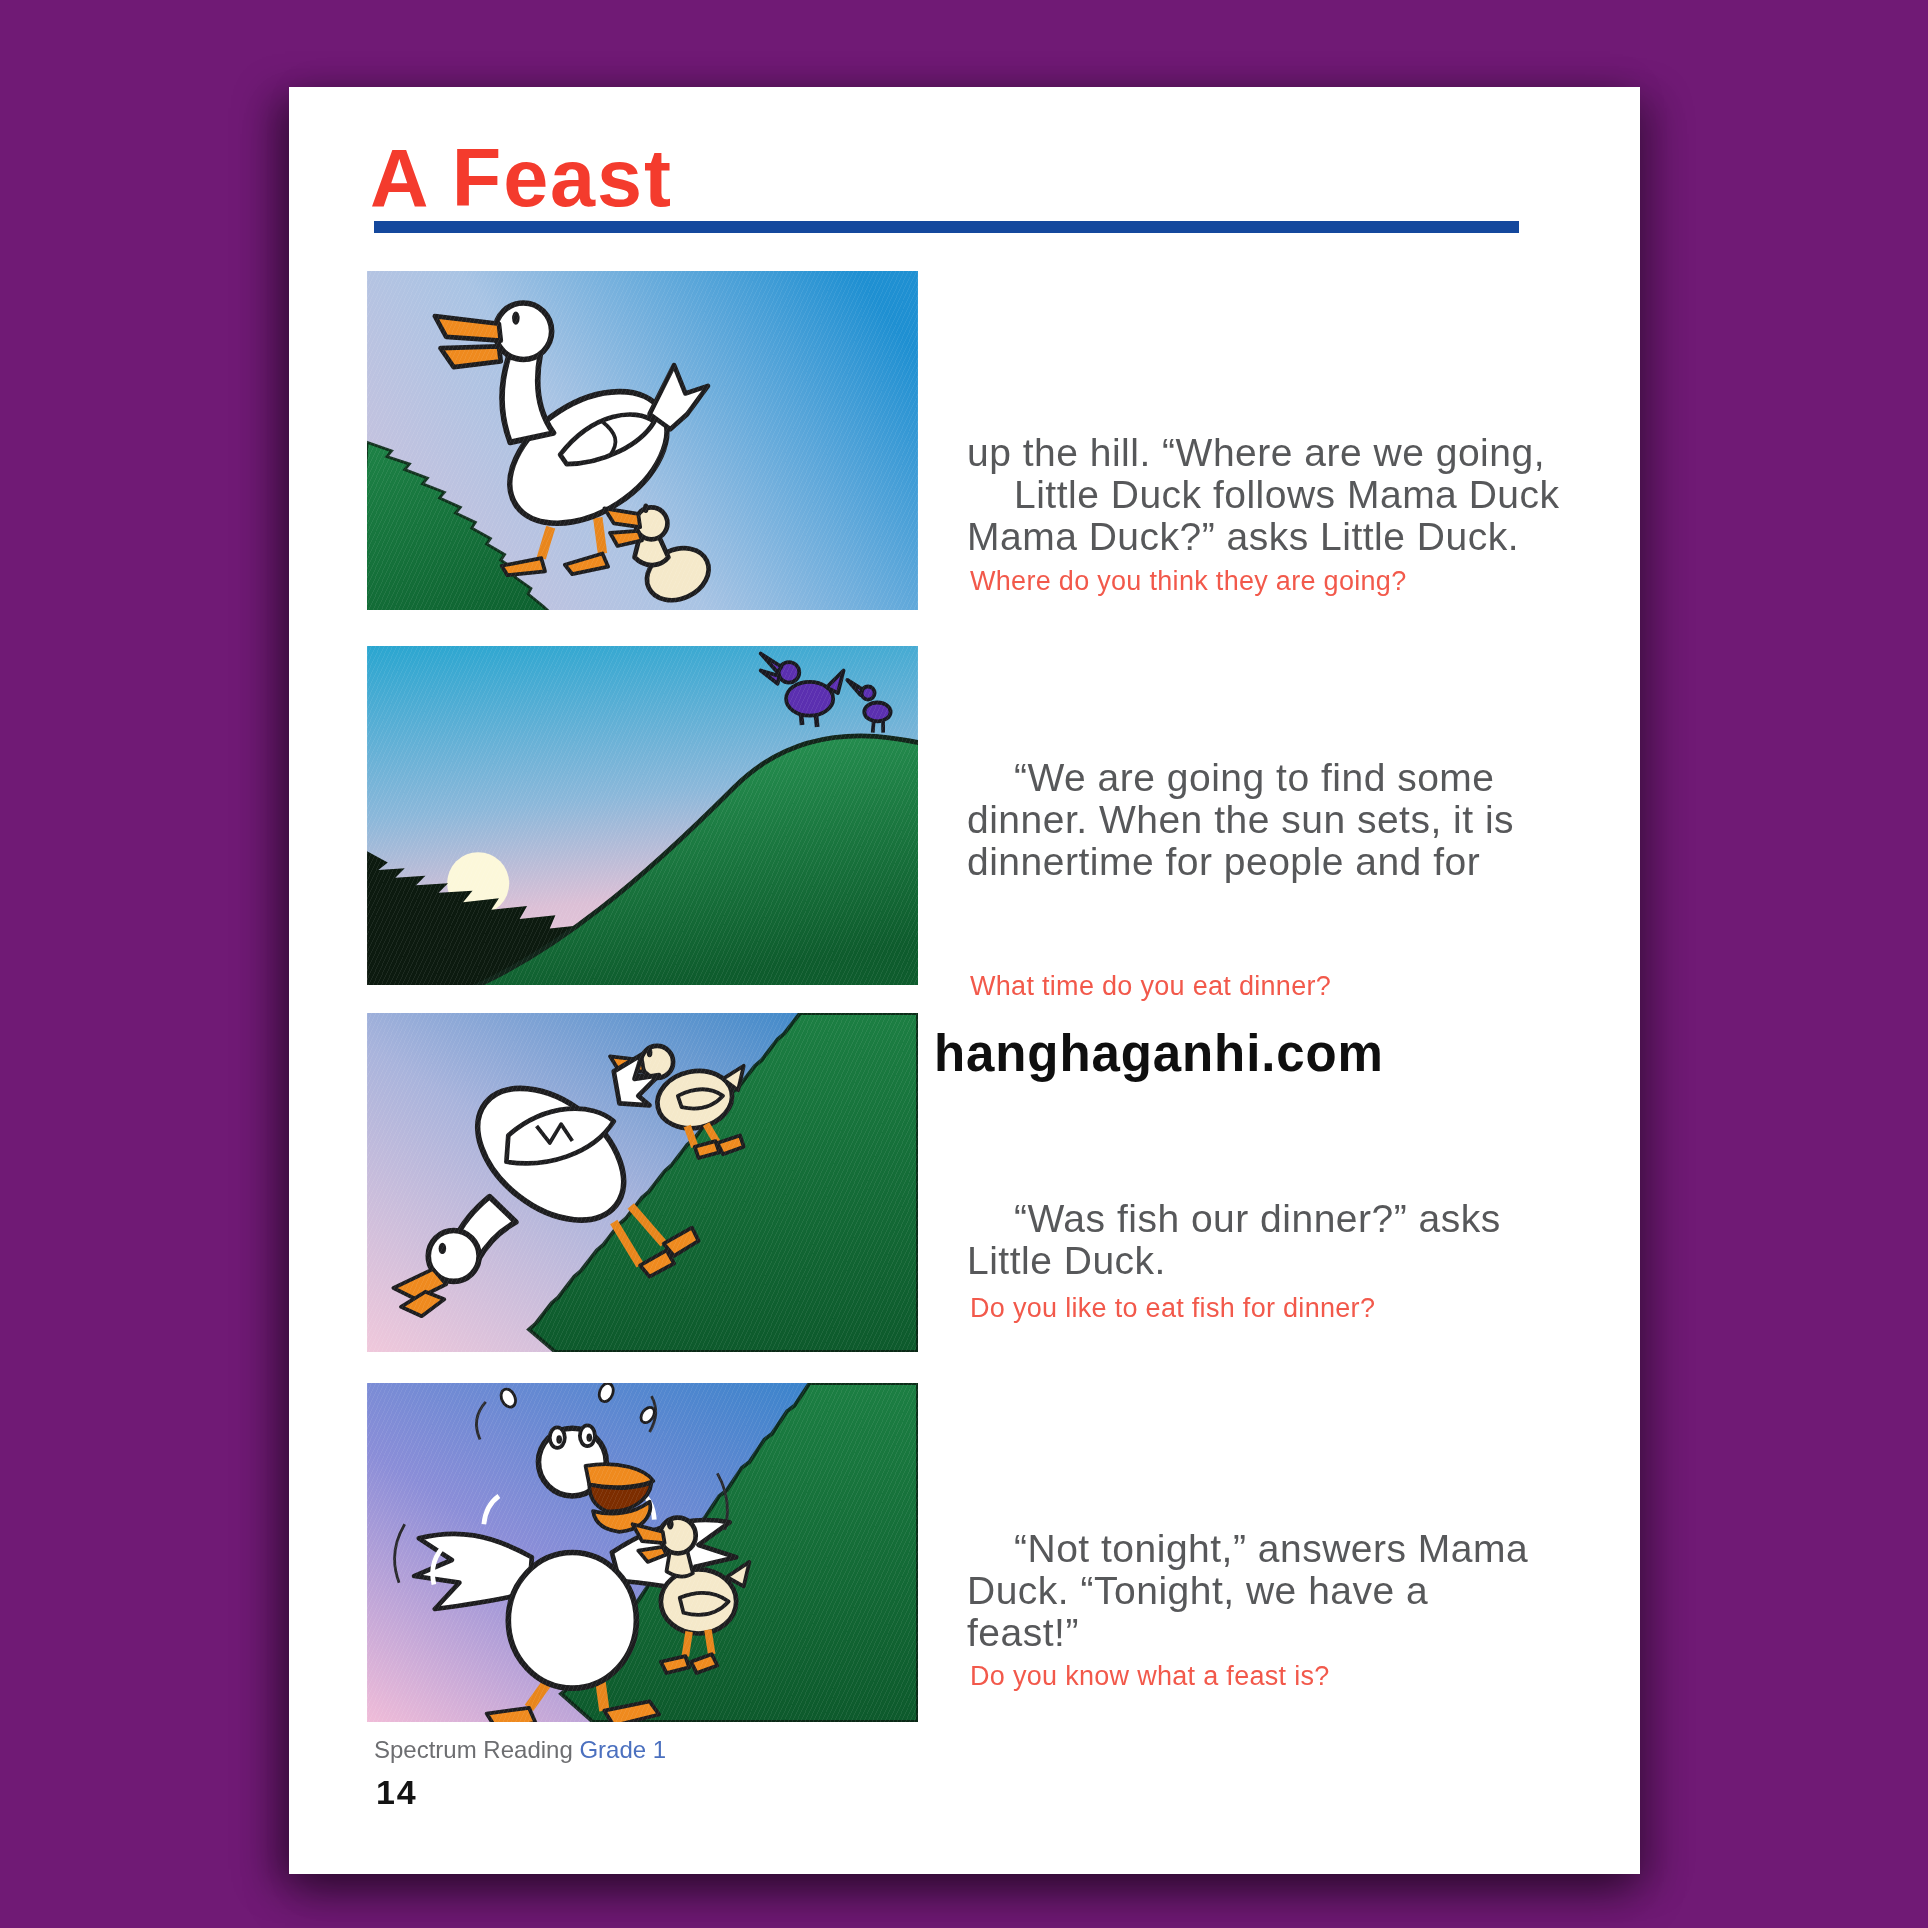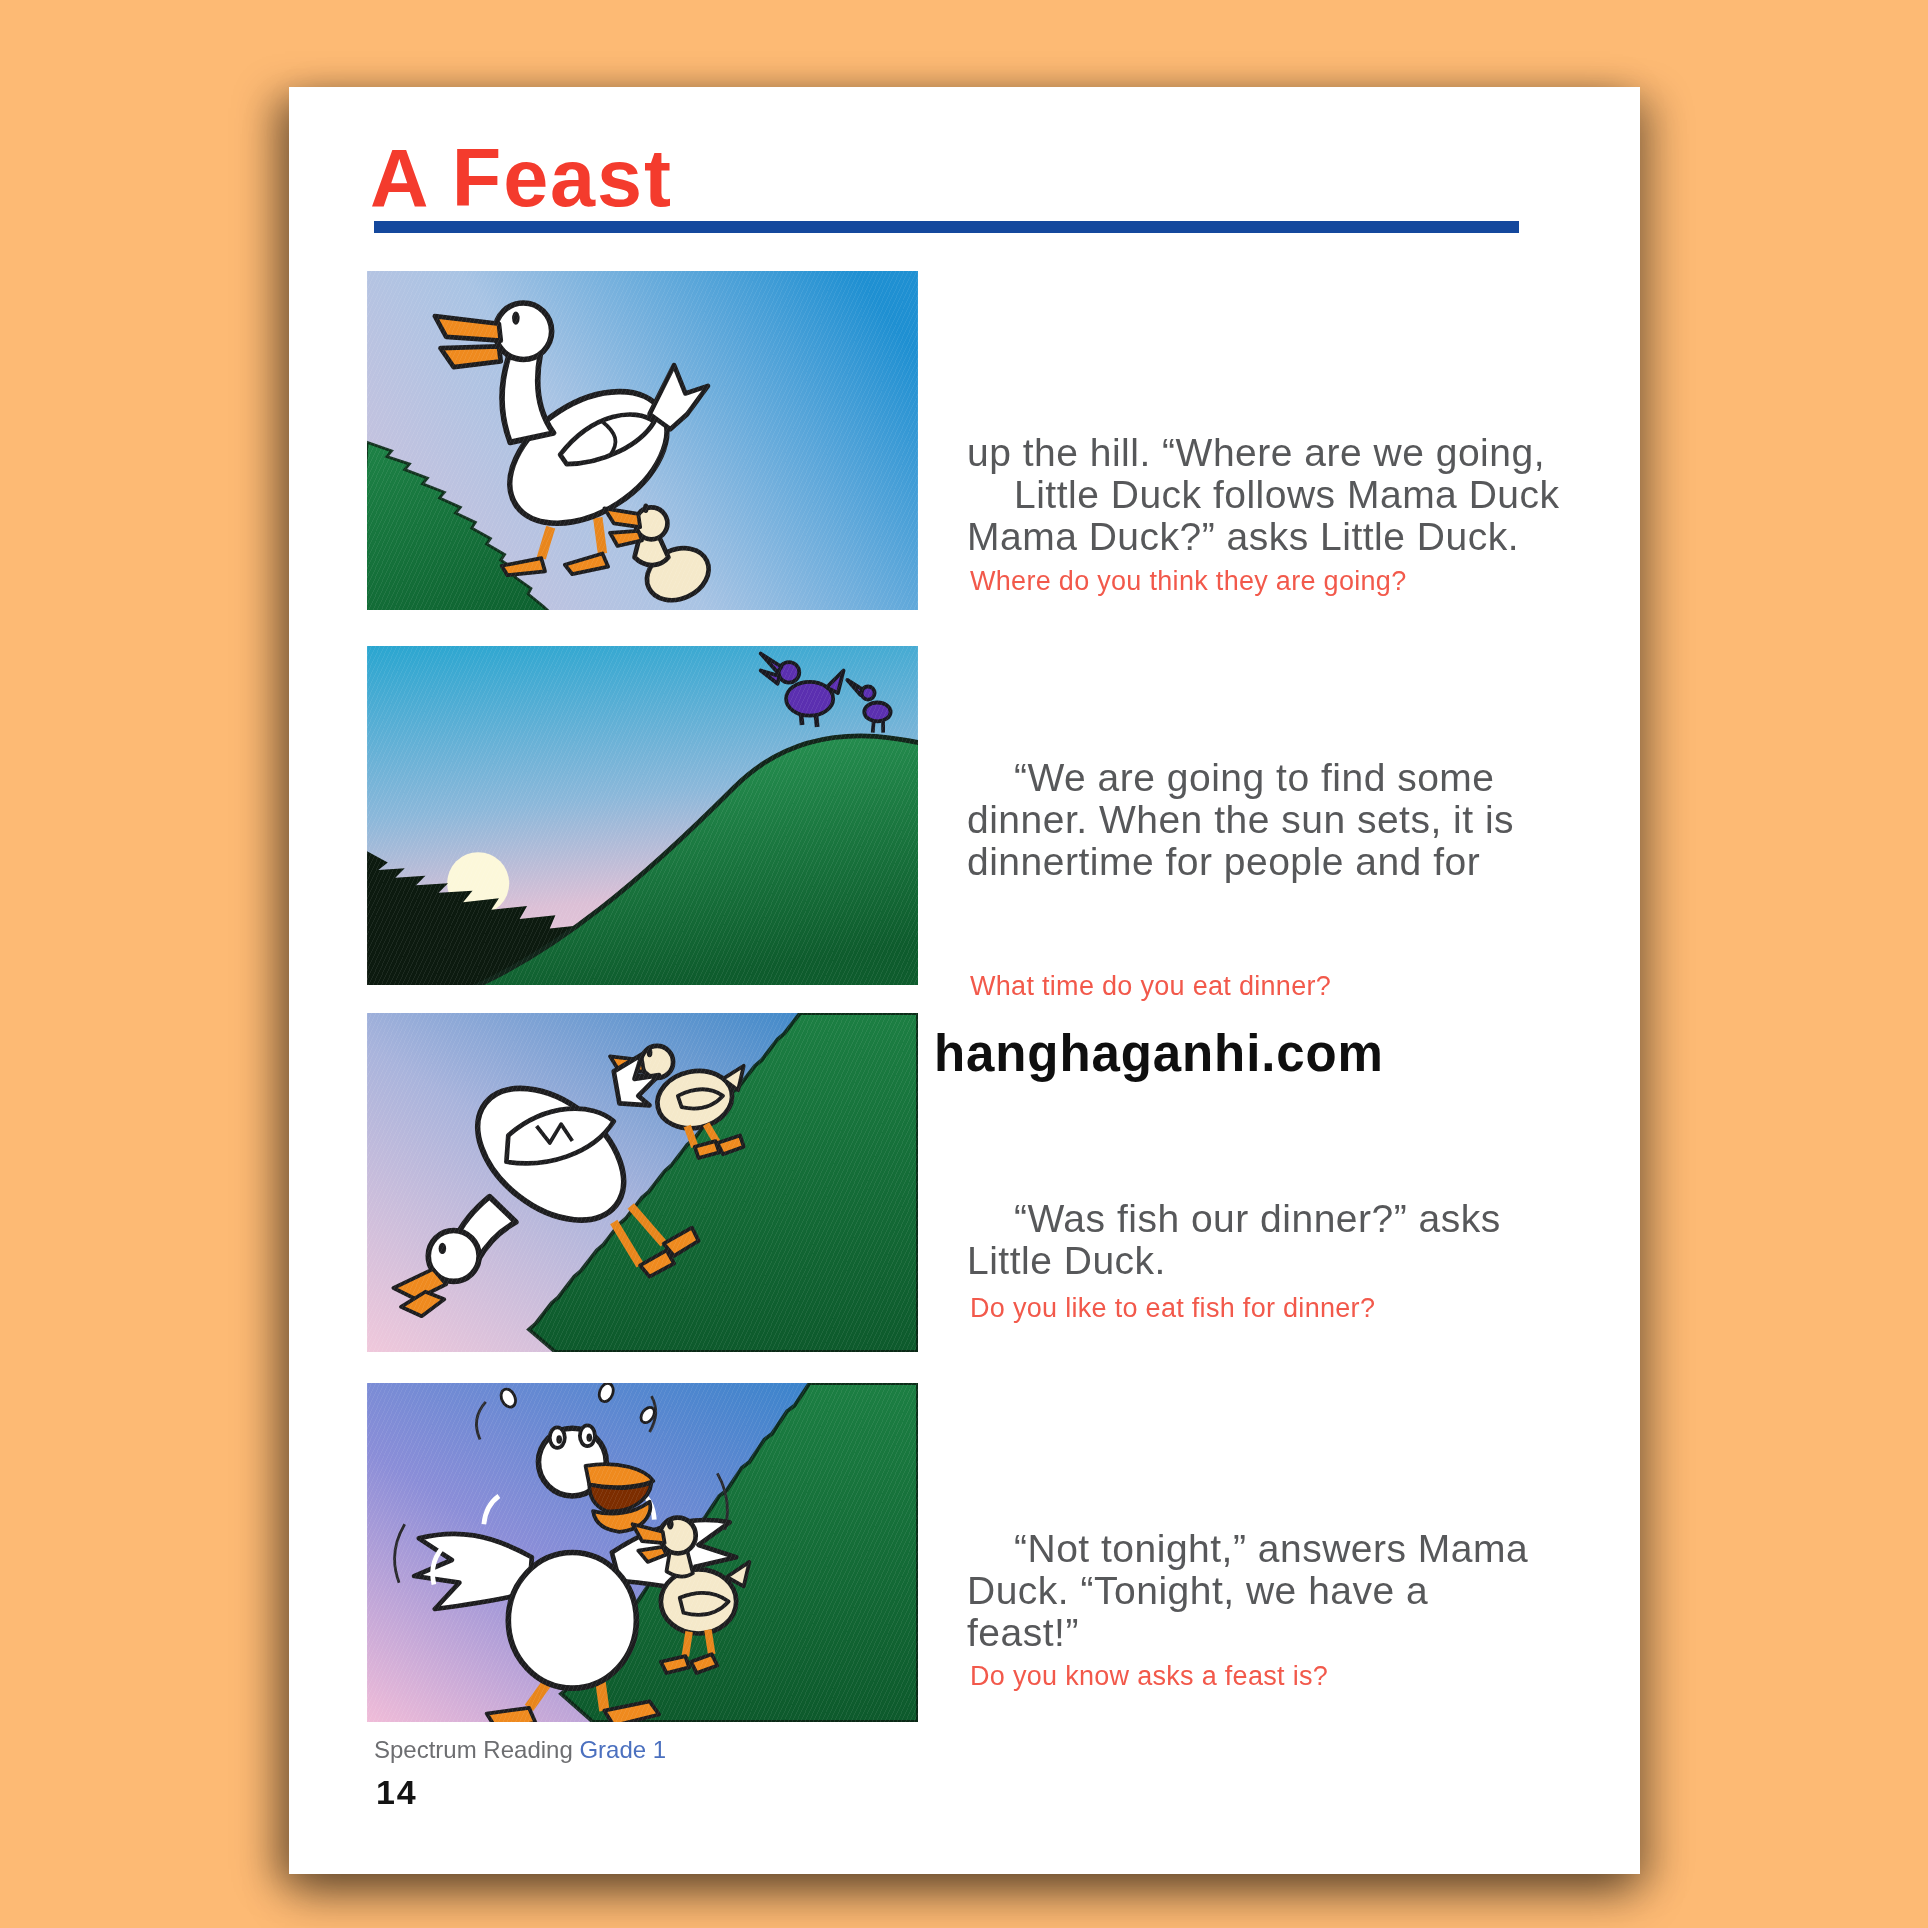--- a/index.html
+++ b/index.html
@@ -1,16 +1,16 @@
 <!DOCTYPE html>
 <html style="font-size:15px"><head>
 <meta charset="utf-8">
 <style>
   html,body{margin:0;padding:0;background:#ffffff;}
-  .canvas{position:relative;width:1928px;height:1928px;background:#fdba74;overflow:hidden;
+  .canvas{position:relative;width:1928px;height:1928px;background:#701a75;overflow:hidden;
           font-family:"Liberation Sans",sans-serif;}
   .page{position:absolute;left:289px;top:87px;width:1351px;height:1787px;background:#ffffff;
         box-shadow:-17px 7.5px 36px rgba(0,0,0,.34), 17px 9.4px 36px rgba(0,0,0,.22), 0 24.5px 43px rgba(0,0,0,.28);}
   .title{position:absolute;left:81px;top:45px;font-size:81px;font-weight:bold;color:#f43b2d;
          letter-spacing:1.9px;white-space:nowrap;}
   .rule{position:absolute;left:85px;top:134px;width:1145px;height:12.2px;background:#14489d;}
   .panel{position:absolute;left:78px;width:551px;height:339px;overflow:hidden;}
   .panel svg{display:block;}
   .panel::after{content:"";position:absolute;inset:0;
         background:repeating-linear-gradient(115deg,rgba(255,255,255,.07) 0 0.9px,transparent 0.9px 3.8px);
@@ -236,21 +236,21 @@
       <div class="ln first">“Was fish our dinner?” asks</div>
       <div class="ln">Little Duck.</div>
     </div>
     <div class="question q3">Do you like to eat fish for dinner?</div>
 
     <div class="para t4">
       <div class="ln first">“Not tonight,” answers Mama</div>
       <div class="ln">Duck. “Tonight, we have a</div>
       <div class="ln">feast!”</div>
     </div>
-    <div class="question q4">Do you know asks a feast is?</div>
+    <div class="question q4">Do you know what a feast is?</div>
 
     <div class="footer">
       <span>Spectrum Reading</span>
       <span> </span>
       <span class="grade">Grade 1</span>
     </div>
     <div class="pagenum">14</div>
 
   </div>
 </div>

